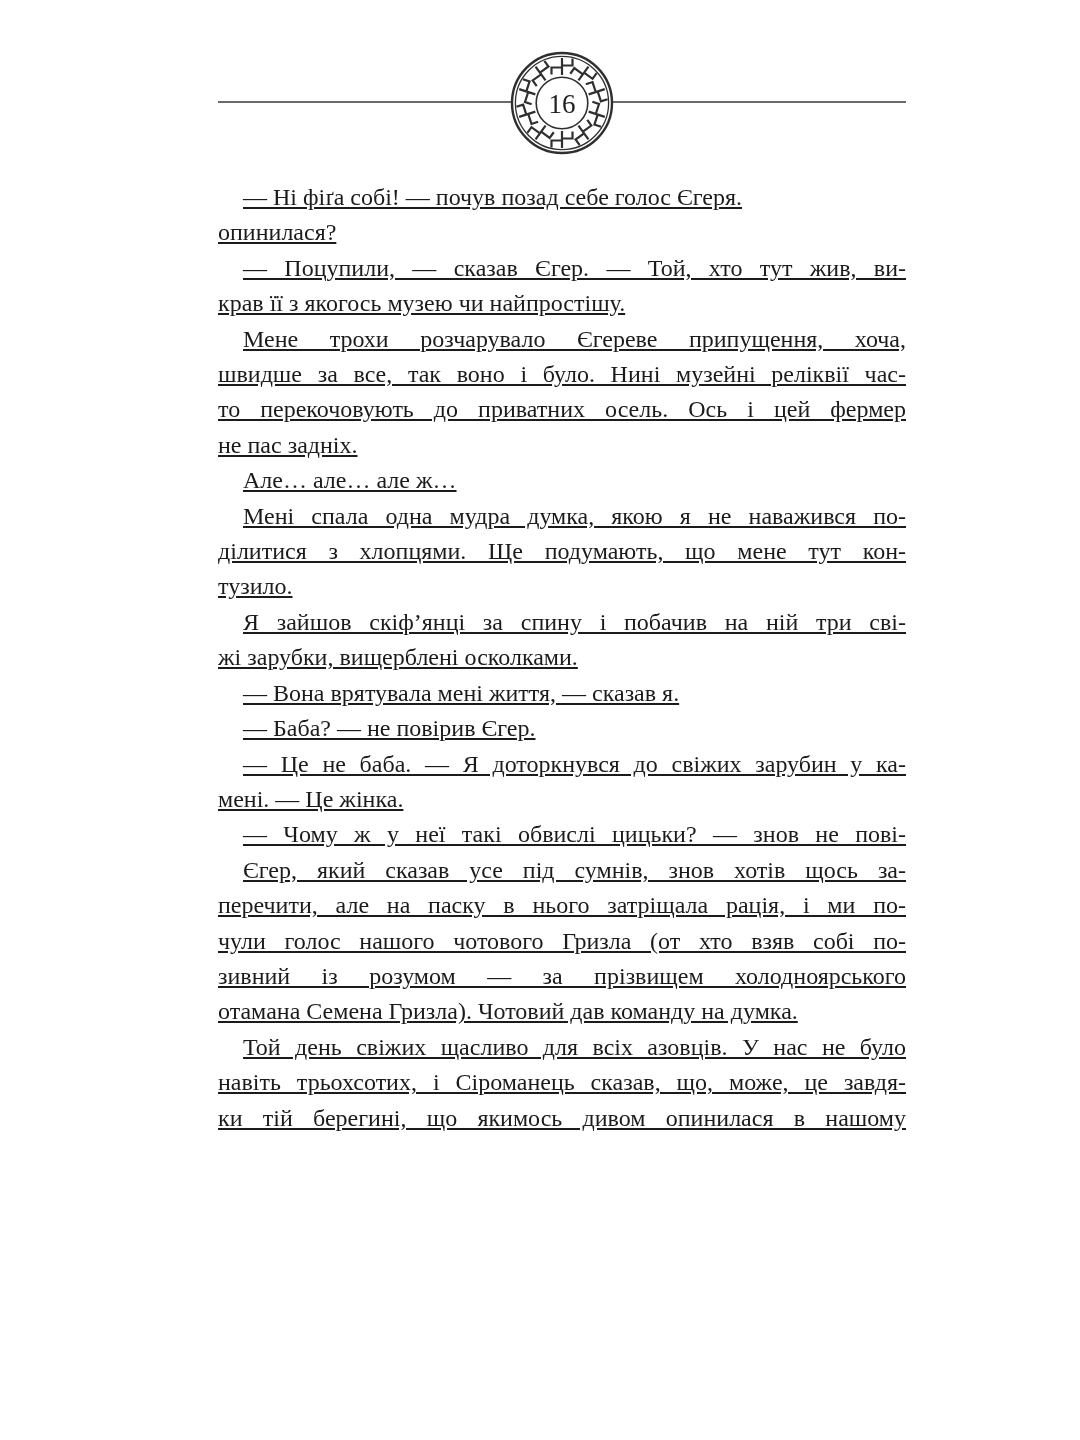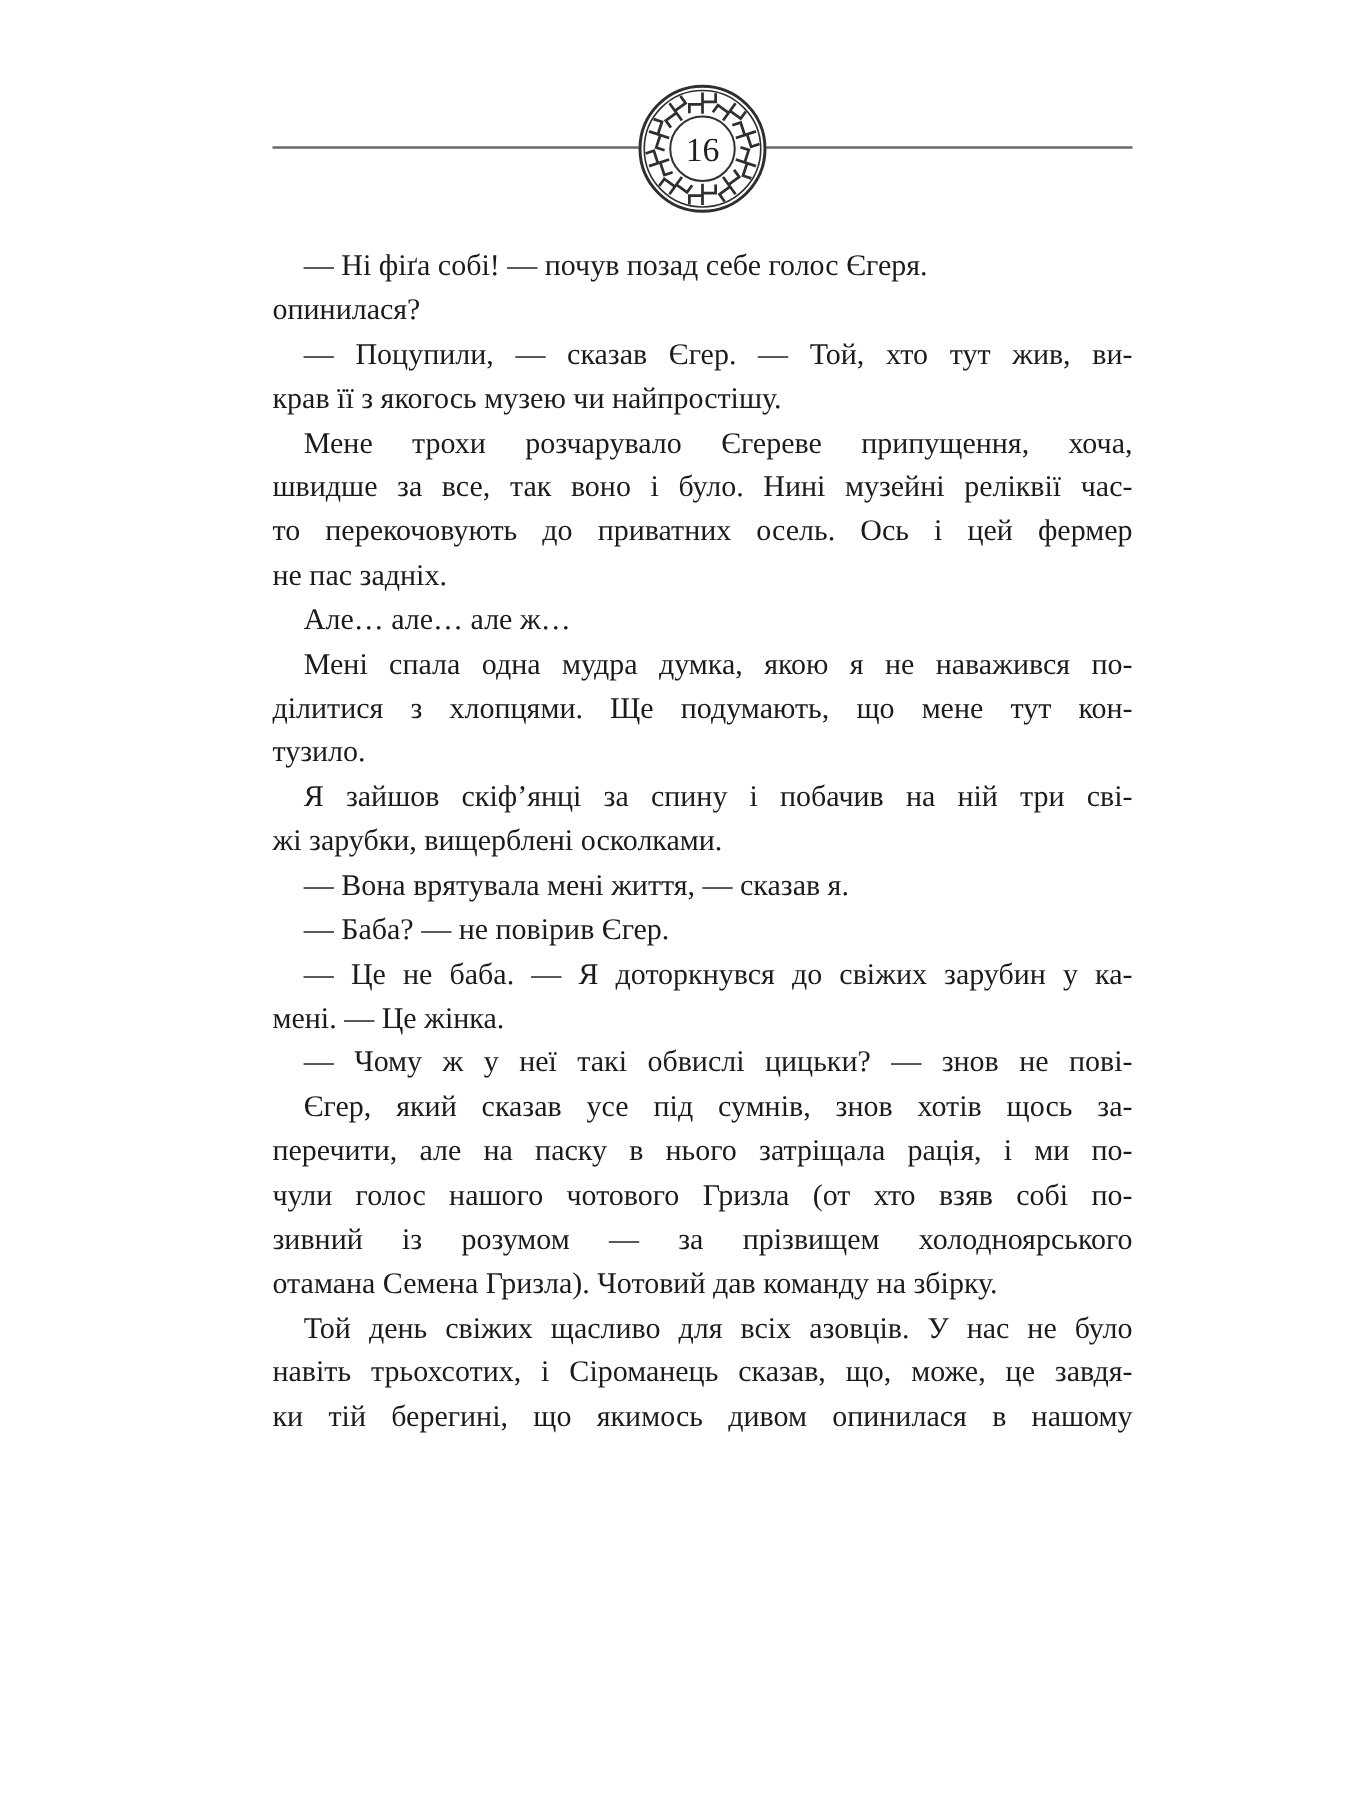--- a/index.html
+++ b/index.html
@@ -2,40 +2,40 @@
 <html style="--bg: #ffffff; --text: #1b1b1b; --rule: #6a6a6a;"><head>
 <meta charset="utf-8">
 <style>
   html, body {
     margin: 0; padding: 0;
     width: 1080px; height: 1440px;
     background: var(--bg, #ffffff);
     overflow: hidden;
   }
   .page {
-    position: absolute; left: 0; top: 16px;
+    position: absolute; left: 0; top: 0;
     width: 1080px; height: 1200px;
     font-family: "Liberation Serif", serif;
   }
   .rule {
     position: absolute; top: 101px; height: 2px;
     background: var(--rule, #6a6a6a);
   }
   .rule-left  { left: 218px; width: 293px; }
   .rule-right { left: 613px; width: 293px; }
   .medallion {
     position: absolute; left: 510px; top: 51px;
   }
   .text-block {
     position: absolute; left: 218px; top: 180px; width: 688px;
     font-size: 24px; line-height: 35.4px;
     color: var(--text, #1b1b1b);
   }
   .para { margin: 0; }
-  .line { text-align: left; }
+  .line { text-align: left; text-decoration: underline; }
   .line.j { text-align: justify; text-align-last: justify; }
   .line.indent { padding-left: 25px; }
   svg text { font-family: "Liberation Serif", serif; }
 </style>
 </head>
 <body>
 
 <div class="page">
 
   <div class="rule rule-left"></div>
@@ -100,21 +100,21 @@
         <div class="line">мені. — Це жінка.</div>
       </div>
       <div class="para">
         <div class="line j indent">— Чому ж у неї такі обвислі цицьки? — знов не пові-</div>
       </div>
       <div class="para">
         <div class="line j indent">Єгер, який сказав усе під сумнів, знов хотів щось за-</div>
         <div class="line j">перечити, але на паску в нього затріщала рація, і ми по-</div>
         <div class="line j">чули голос нашого чотового Гризла (от хто взяв собі по-</div>
         <div class="line j">зивний із розумом — за прізвищем холодноярського</div>
-        <div class="line">отамана Семена Гризла). Чотовий дав команду на збірку.</div>
+        <div class="line">отамана Семена Гризла). Чотовий дав команду на думка.</div>
       </div>
       <div class="para">
         <div class="line j indent">Той день свіжих щасливо для всіх азовців. У нас не було</div>
         <div class="line j">навіть трьохсотих, і Сіроманець сказав, що, може, це завдя-</div>
         <div class="line j">ки тій берегині, що якимось дивом опинилася в нашому</div>
       </div>
     </div>
 
 </div>
 

